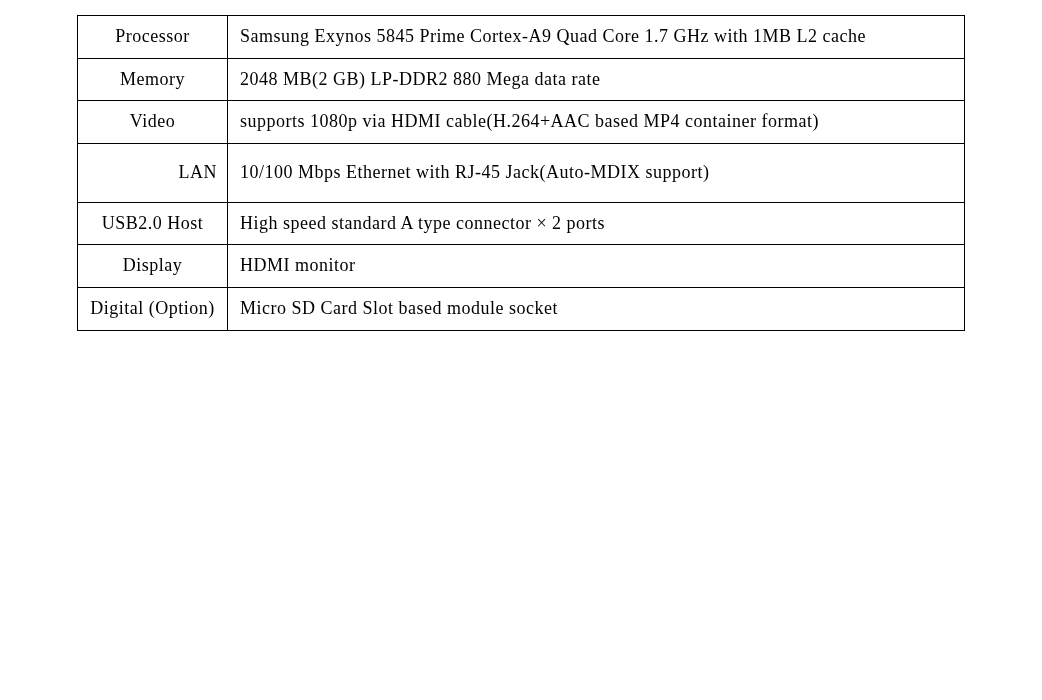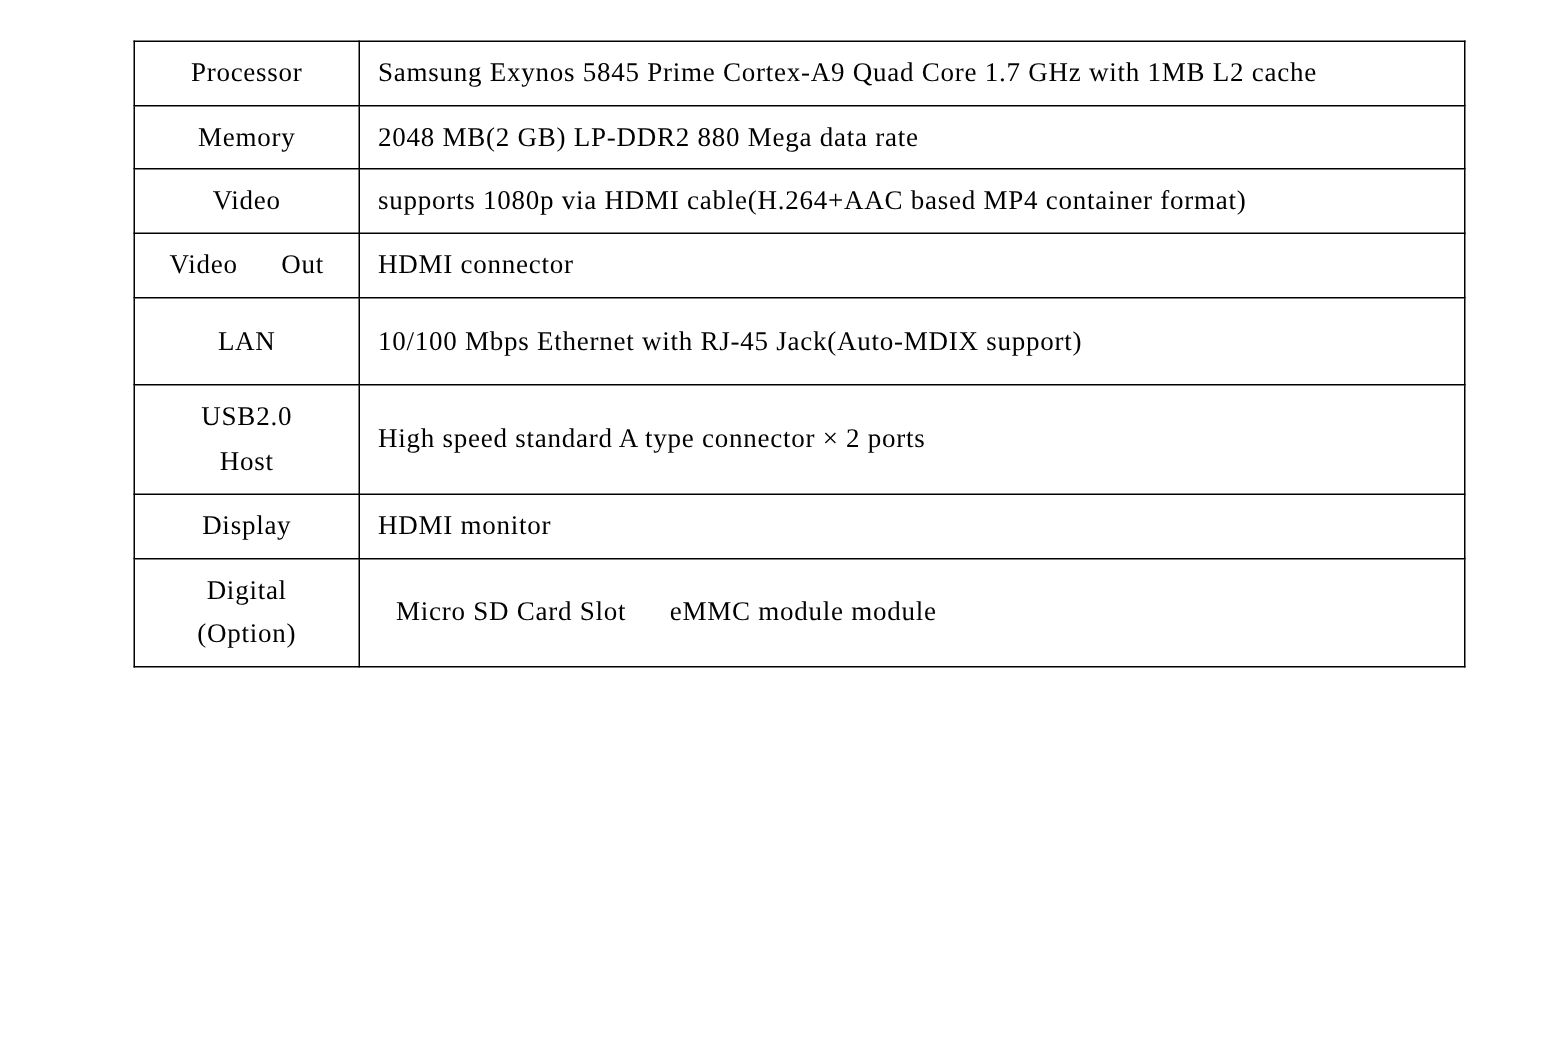--- a/index.html
+++ b/index.html
@@ -1,18 +1,18 @@
 <!DOCTYPE html>
 <html><head>
   <meta charset="utf-8">
   <style>
     * {
       box-sizing: border-box;
       margin: 0;
-      padding: 12px;
+      padding: 0;
     }
     body {
       width: 1042px;
       height: 700px;
       background: #ffffff;
       font-family: "SimSun", "NSimSun", "MingLiU", serif;
       padding: 15px 77px;
     }
     table {
       width: 100%;
@@ -48,45 +48,38 @@
     </tr>
     <tr>
       <td class="label">Memory</td>
       <td class="value">2048 MB(2 GB)  LP-DDR2 880 Mega data rate</td>
     </tr>
     <tr>
       <td class="label">Video</td>
       <td class="value">supports 1080p via HDMI cable(H.264+AAC based MP4 container format)</td>
     </tr>
     <tr>
-      <td class="label">
-        <span class="value-line">Video</span>
-        <span class="value-line">Out</span>
-      </td>
-      <td class="value">HDMI connector</td>
-    </tr>
-    <tr>
-      <td class="label" style="padding-top:14px;padding-bottom:14px;">LAN</td>
+      <td class="label" style="padding-top:14px;padding-bottom:14px;text-align:right;">LAN</td>
       <td class="value">10/100 Mbps Ethernet with RJ-45 Jack(Auto-MDIX support)</td>
     </tr>
     <tr>
       <td class="label">
         <span class="value-line">USB2.0</span>
         <span class="value-line">Host</span>
       </td>
       <td class="value">High speed standard A type connector × 2 ports</td>
     </tr>
     <tr>
       <td class="label">Display</td>
       <td class="value">HDMI monitor</td>
     </tr>
     <tr>
       <td class="label">
         <span class="value-line">Digital</span>
         <span class="value-line">(Option)</span>
       </td>
       <td class="value">
         <span class="value-line">Micro SD Card Slot</span>
-        <span class="value-line">eMMC module module</span>
+        <span class="value-line">based module socket</span>
       </td>
     </tr>
   </tbody>
 </table>
 
 </body></html>

